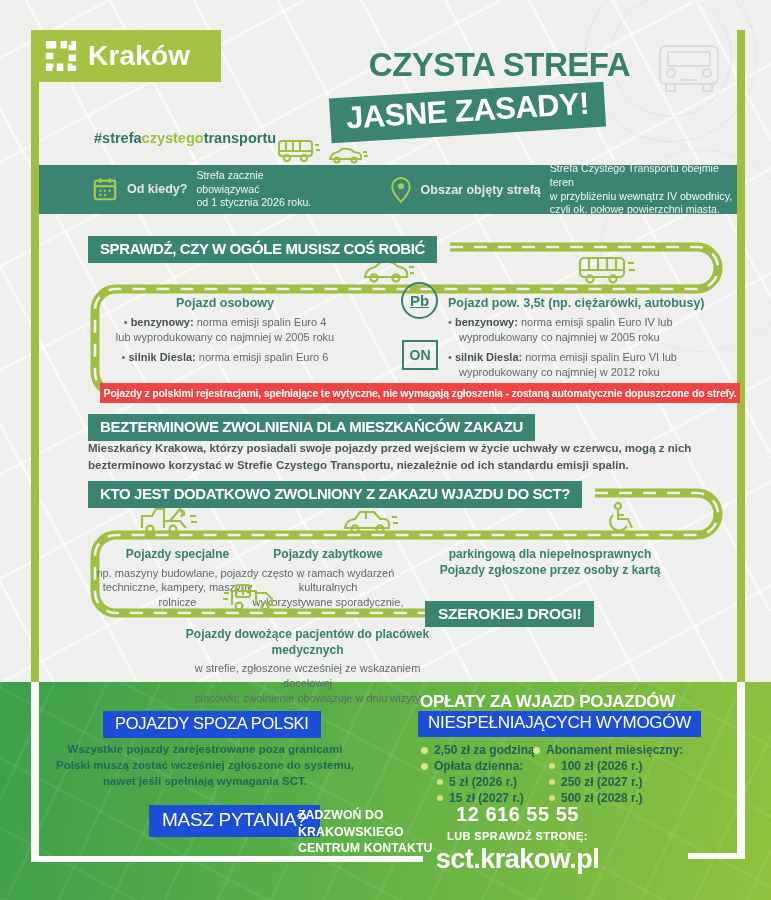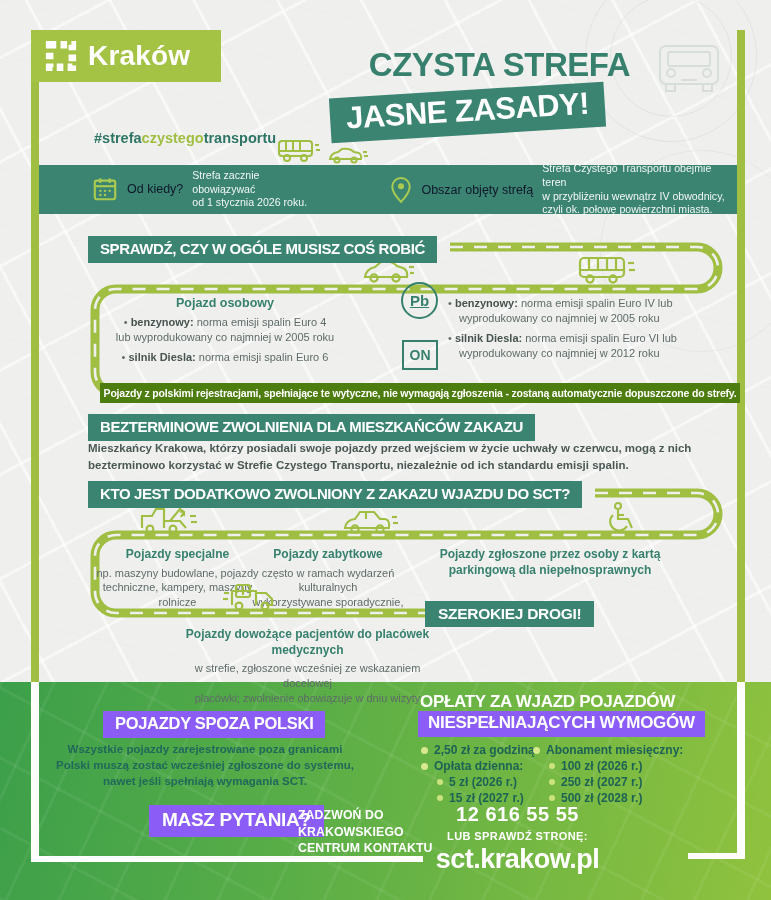--- a/index.html
+++ b/index.html
@@ -37,21 +37,21 @@
 
   .hashtag{position:absolute;left:94px;top:130px;font-size:14.5px;font-weight:700;}
   .hashtag .p1,.hashtag .p3{color:#2F7566;}
   .hashtag .p2{color:#9FBE42;}
 
   .icon-abs{position:absolute;}
 
   .infobar{position:absolute;left:39px;top:165px;width:698px;height:49px;background:#3B8472;
     display:flex;align-items:center;}
   .ib-group{display:flex;align-items:center;gap:9px;}
-  .ib-label{color:#0f172a;font-weight:400;font-size:12.5px;white-space:nowrap;}
+  .ib-label{color:#e5e5e5;font-weight:700;font-size:12.5px;white-space:nowrap;}
   .ib-text{color:rgba(255,255,255,.93);font-size:10.6px;line-height:1.3;}
 
   .sec-h{position:absolute;background:#3B8472;color:#fff;font-size:15px;font-weight:700;
     letter-spacing:-.4px;padding:4px 12px 6px;white-space:nowrap;z-index:3;}
 
   .roads{position:absolute;left:0;top:0;z-index:1;pointer-events:none;}
 
   .col-title{color:#37806E;font-weight:700;font-size:12.5px;margin-bottom:5px;}
   .b-line1{white-space:nowrap;color:#5E6B68;font-size:11px;line-height:1.35;}
   .b-line1::before{content:"\2022  ";color:#5E6B68;}
@@ -60,21 +60,21 @@
 
   .vehicle-left{position:absolute;left:105px;top:296px;width:240px;text-align:center;z-index:2;}
   .vehicle-right{position:absolute;left:448px;top:296px;width:292px;text-align:left;z-index:2;}
   .vehicle-right .b-line2{padding-left:11px;}
 
   .badge{position:absolute;display:flex;align-items:center;justify-content:center;
     color:#37806E;font-weight:700;z-index:2;}
   .badge-pb{left:401px;top:282px;width:33px;height:33px;border:2.5px solid #37806E;border-radius:50%;font-size:15px;text-decoration:underline;}
   .badge-on{left:402px;top:340px;width:32px;height:26px;border:2.5px solid #37806E;font-size:14px;}
 
-  .olive-banner{position:absolute;left:100px;top:383px;width:640px;height:20px;background:#4d7c0f;
+  .olive-banner{position:absolute;left:100px;top:383px;width:640px;height:20px;background:#ef4444;
     color:#fff;font-weight:700;font-size:10.5px;letter-spacing:-.2px;text-align:center;line-height:20px;
     white-space:nowrap;z-index:2;}
 
   .body-par{position:absolute;left:88px;top:440px;width:625px;color:#4A5854;font-weight:700;
     font-size:11.5px;line-height:1.45;z-index:2;}
 
   .exempt-item{position:absolute;text-align:center;z-index:2;}
   .ex-title{color:#37806E;font-weight:700;font-size:12px;line-height:1.3;margin-bottom:3px;}
   .ex-line{color:#5E6B68;font-size:11px;line-height:1.35;}
 
@@ -85,21 +85,21 @@
     background:
       repeating-linear-gradient(115deg, rgba(255,255,255,.06) 0 3px, transparent 3px 48px),
       repeating-linear-gradient(28deg, rgba(255,255,255,.06) 0 3px, transparent 3px 62px),
       linear-gradient(100deg,#3C9F4A 0%,#58AD47 38%,#90C23E 100%);}
   .wline{position:absolute;background:#fff;z-index:4;}
   .wl-left{left:31px;top:682px;width:8px;height:180px;}
   .wl-right{left:737px;top:682px;width:8px;height:177px;}
   .wl-bottom-left{left:31px;top:856px;width:392px;height:6px;}
   .wl-bottom-right{left:688px;top:853px;width:57px;height:6px;}
 
-  .teal-chip{position:absolute;background:#8b5cf6;color:#fff;font-weight:700;z-index:5;}
+  .teal-chip{position:absolute;background:#1d4ed8;color:#fff;font-weight:400;z-index:5;}
   .foreign-chip{left:103px;top:711px;font-size:16.5px;letter-spacing:-.3px;padding:3px 12px 5px;}
   .foreign-text{position:absolute;left:55px;top:741px;width:300px;text-align:center;z-index:5;
     color:#21685A;font-weight:700;font-size:11.5px;line-height:1.4;}
 
   .fees-h1{position:absolute;left:420px;top:692px;color:#fff;font-weight:800;font-size:17px;
     letter-spacing:-.3px;z-index:5;}
   .fees-chip{left:418px;top:711px;font-size:17px;letter-spacing:-.3px;padding:2px 10px 4px;}
   .fees-col{position:absolute;top:742px;z-index:5;}
   .fees-col.c1{left:421px;width:150px;}
   .fees-col.c2{left:533px;width:185px;}
@@ -258,20 +258,21 @@
     <div class="col-title">Pojazd osobowy</div>
     <div class="b-line1"><b>benzynowy:</b><span> norma emisji spalin Euro 4</span></div>
     <div class="b-line2">lub wyprodukowany co najmniej w 2005 roku</div>
     <div class="b-line1"><b>silnik Diesla:</b><span> norma emisji spalin Euro 6</span></div>
   </div>
 
   <div class="badge badge-pb">Pb</div>
   <div class="badge badge-on">ON</div>
 
   <div class="vehicle-right">
+    <div class="col-title">Pojazd pow. 3,5t (np. ciężarówki, autobusy)</div>
     <div class="b-line1"><b>benzynowy:</b><span> norma emisji spalin Euro IV lub</span></div>
     <div class="b-line2">wyprodukowany co najmniej w 2005 roku</div>
     <div class="b-line1"><b>silnik Diesla:</b><span> norma emisji spalin Euro VI lub</span></div>
     <div class="b-line2">wyprodukowany co najmniej w 2012 roku</div>
   </div>
 
   <div class="olive-banner">Pojazdy z polskimi rejestracjami, spełniające te wytyczne, nie wymagają zgłoszenia - zostaną automatycznie dopuszczone do strefy.</div>
 
   <div class="sec-h" style="left:88px;top:414px;">BEZTERMINOWE ZWOLNIENIA DLA MIESZKAŃCÓW ZAKAZU</div>
   <div class="body-par">Mieszkańcy Krakowa, którzy posiadali swoje pojazdy przed wejściem w życie uchwały w czerwcu, mogą z nich bezterminowo korzystać w Strefie Czystego Transportu, niezależnie od ich standardu emisji spalin.</div>
@@ -314,22 +315,22 @@
     <div class="ex-line">np. maszyny budowlane, pojazdy</div>
     <div class="ex-line">techniczne, kampery, maszyny rolnicze</div>
   </div>
   <div class="exempt-item" style="left:233px;top:547px;width:190px;">
     <div class="ex-title">Pojazdy zabytkowe</div>
     <div class="ex-line">często w ramach wydarzeń kulturalnych</div>
     <div class="ex-line">wykorzystywane sporadycznie,</div>
   </div>
   <div class="exempt-item" style="left:425px;top:547px;width:250px;">
     <div class="ex-title">
+      <div>parkingową dla niepełnosprawnych</div>
       <div>Pojazdy zgłoszone przez osoby z kartą</div>
-      <div>parkingową dla niepełnosprawnych</div>
     </div>
   </div>
 
   <span class="icon-abs" style="left:222px;top:581px;z-index:2;">
     <svg width="58" height="31" viewBox="0 0 58 31" fill="none" stroke="#9FBE42" stroke-width="2.1">
       <path d="M10,24 V10 h24 V24"></path>
       <path d="M34,12 h10 l6,6 v6 h-6"></path>
       <rect x="14" y="4" width="14" height="12" rx="2"></rect>
       <line x1="21" y1="6" x2="21" y2="14"></line>
         <line x1="17" y1="10" x2="25" y2="10"></line>

